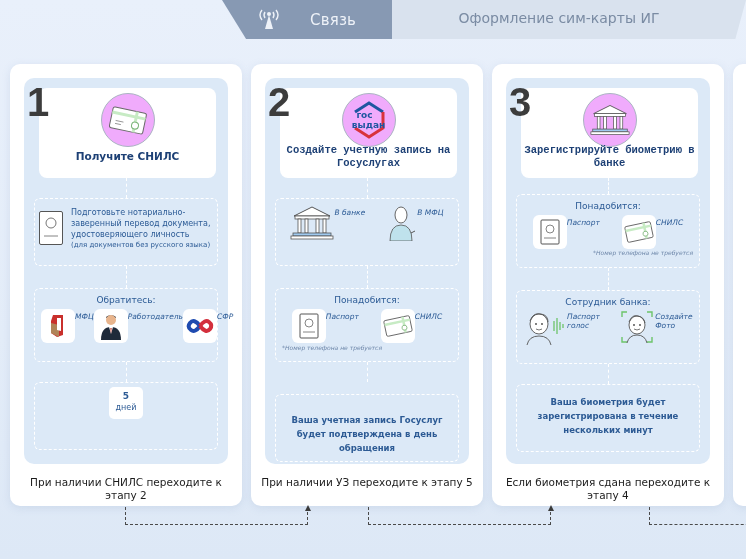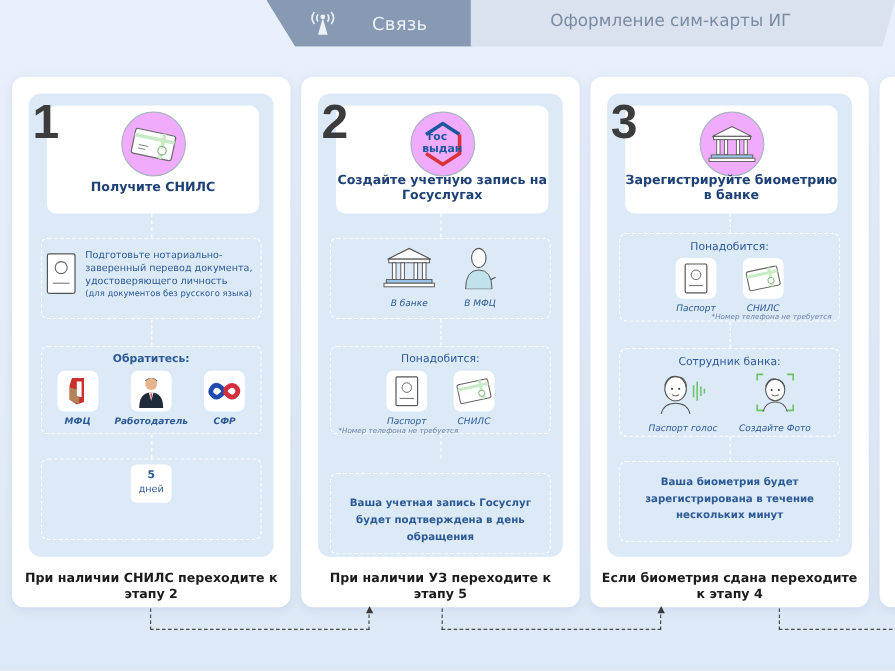--- a/index.html
+++ b/index.html
@@ -45,44 +45,44 @@
     color: #3c3c3c; font-family: "Liberation Sans", sans-serif; line-height: 1;
   }
   .head-box {
     position: absolute; left: 15px; right: 12px; top: 10px; height: 90px;
     background: #fff; border-radius: 8px; text-align: center;
   }
   .head-title {
     position: absolute; left: 0; right: 0; top: 62px; font-size: 10.5px; font-weight: bold;
     color: #1d4075; line-height: 13px;
   }
-  .head-title.two { top: 56px; }
+  .head-title.two { top: 56px; font-family: Liberation Mono, monospace; }
   .head-icon {
     position: absolute; left: 50%; top: 5px; width: 54px; height: 54px; margin-left: -27px;
     border-radius: 50%; border: 1.5px solid #aab4c2; background: #f0abfc;
     display: flex; align-items: center; justify-content: center;
   }
   .vline { position: absolute; left: 50%; width: 0; border-left: 1px dashed #ffffff; }
   .dbox {
     position: absolute; left: 10px; right: 10px;
     border: 1.2px dashed #ffffff; border-radius: 6px;
   }
   .dbox .caption { text-align: center; font-size: 9px; color: #2b5a95; margin-top: 6px; }
   .icons-row { display: flex; justify-content: space-around; padding: 0 6px; margin-top: 4px; }
-  .ico-item { display: flex; flex-direction: column; align-items: center; }
+  .ico-item { display: flex; flex-direction: row; }
   .ico-tile {
     width: 34px; height: 34px; background: #fff; border-radius: 6px;
     display: flex; align-items: center; justify-content: center;
   }
   .ico-label { font-size: 7.5px; font-style: italic; color: #2b5a95; margin-top: 3px; }
   .note-small { font-size: 6px; font-style: italic; color: #6c85a8; }
   .info-text { text-align: center; font-size: 8.5px; font-weight: bold; color: #2c5a94; line-height: 14px; }
   .footer-text {
     position: absolute; left: 6px; right: 6px; top: 412px; text-align: center;
-    font-size: 10.5px; font-weight: bold; color: #1c1c1c; line-height: 13px;
+    font-size: 10.5px; font-weight: normal; color: #1c1c1c; line-height: 13px;
   }
   .days-box {
     width: 34px; height: 32px; margin: 4px auto 0; background: #fff; border-radius: 5px;
     text-align: center; padding-top: 4px;
   }
   .days-box .n { font-size: 9px; font-weight: bold; color: #2c5a94; }
   .days-box .u { font-size: 8px; color: #2c5a94; margin-top: 2px; }
 
   
   .conn { position: absolute; border: 1.2px dashed #4a4a4a; border-top: none; }
@@ -143,21 +143,21 @@
           </svg>
       </div>
       <div style="position:absolute;left:36px;top:8px;right:2px;font-size:8px;color:#2b5a95;line-height:11px;">
         <div>Подготовьте нотариально-заверенный перевод документа, удостоверяющего личность</div>
         <div style="font-size:7px;">(для документов без русского языка)</div>
       </div>
     </div>
 
     <div class="vline" style="top:188px;height:22px;"></div>
 
-    <div class="dbox" style="top:210px;height:74px;font-weight:bold;">
+    <div class="dbox" style="top:210px;height:74px;">
       <div class="caption">Обратитесь:</div>
       <div class="icons-row">
         <div class="ico-item">
           <div class="ico-tile">
             <svg width="22" height="26" viewBox="0 0 22 26">
               <path d="M6 2 L16 2 L16 22 L10 24 L4 20 L4 8 Z" fill="#c9302c"></path>
               <path d="M4 10 L12 12 L12 24 L4 20 Z" fill="#b08458"></path>
               <path d="M10 5 L14 5 L14 18 L10 17 Z" fill="#fff"></path>
             </svg>
           </div>

